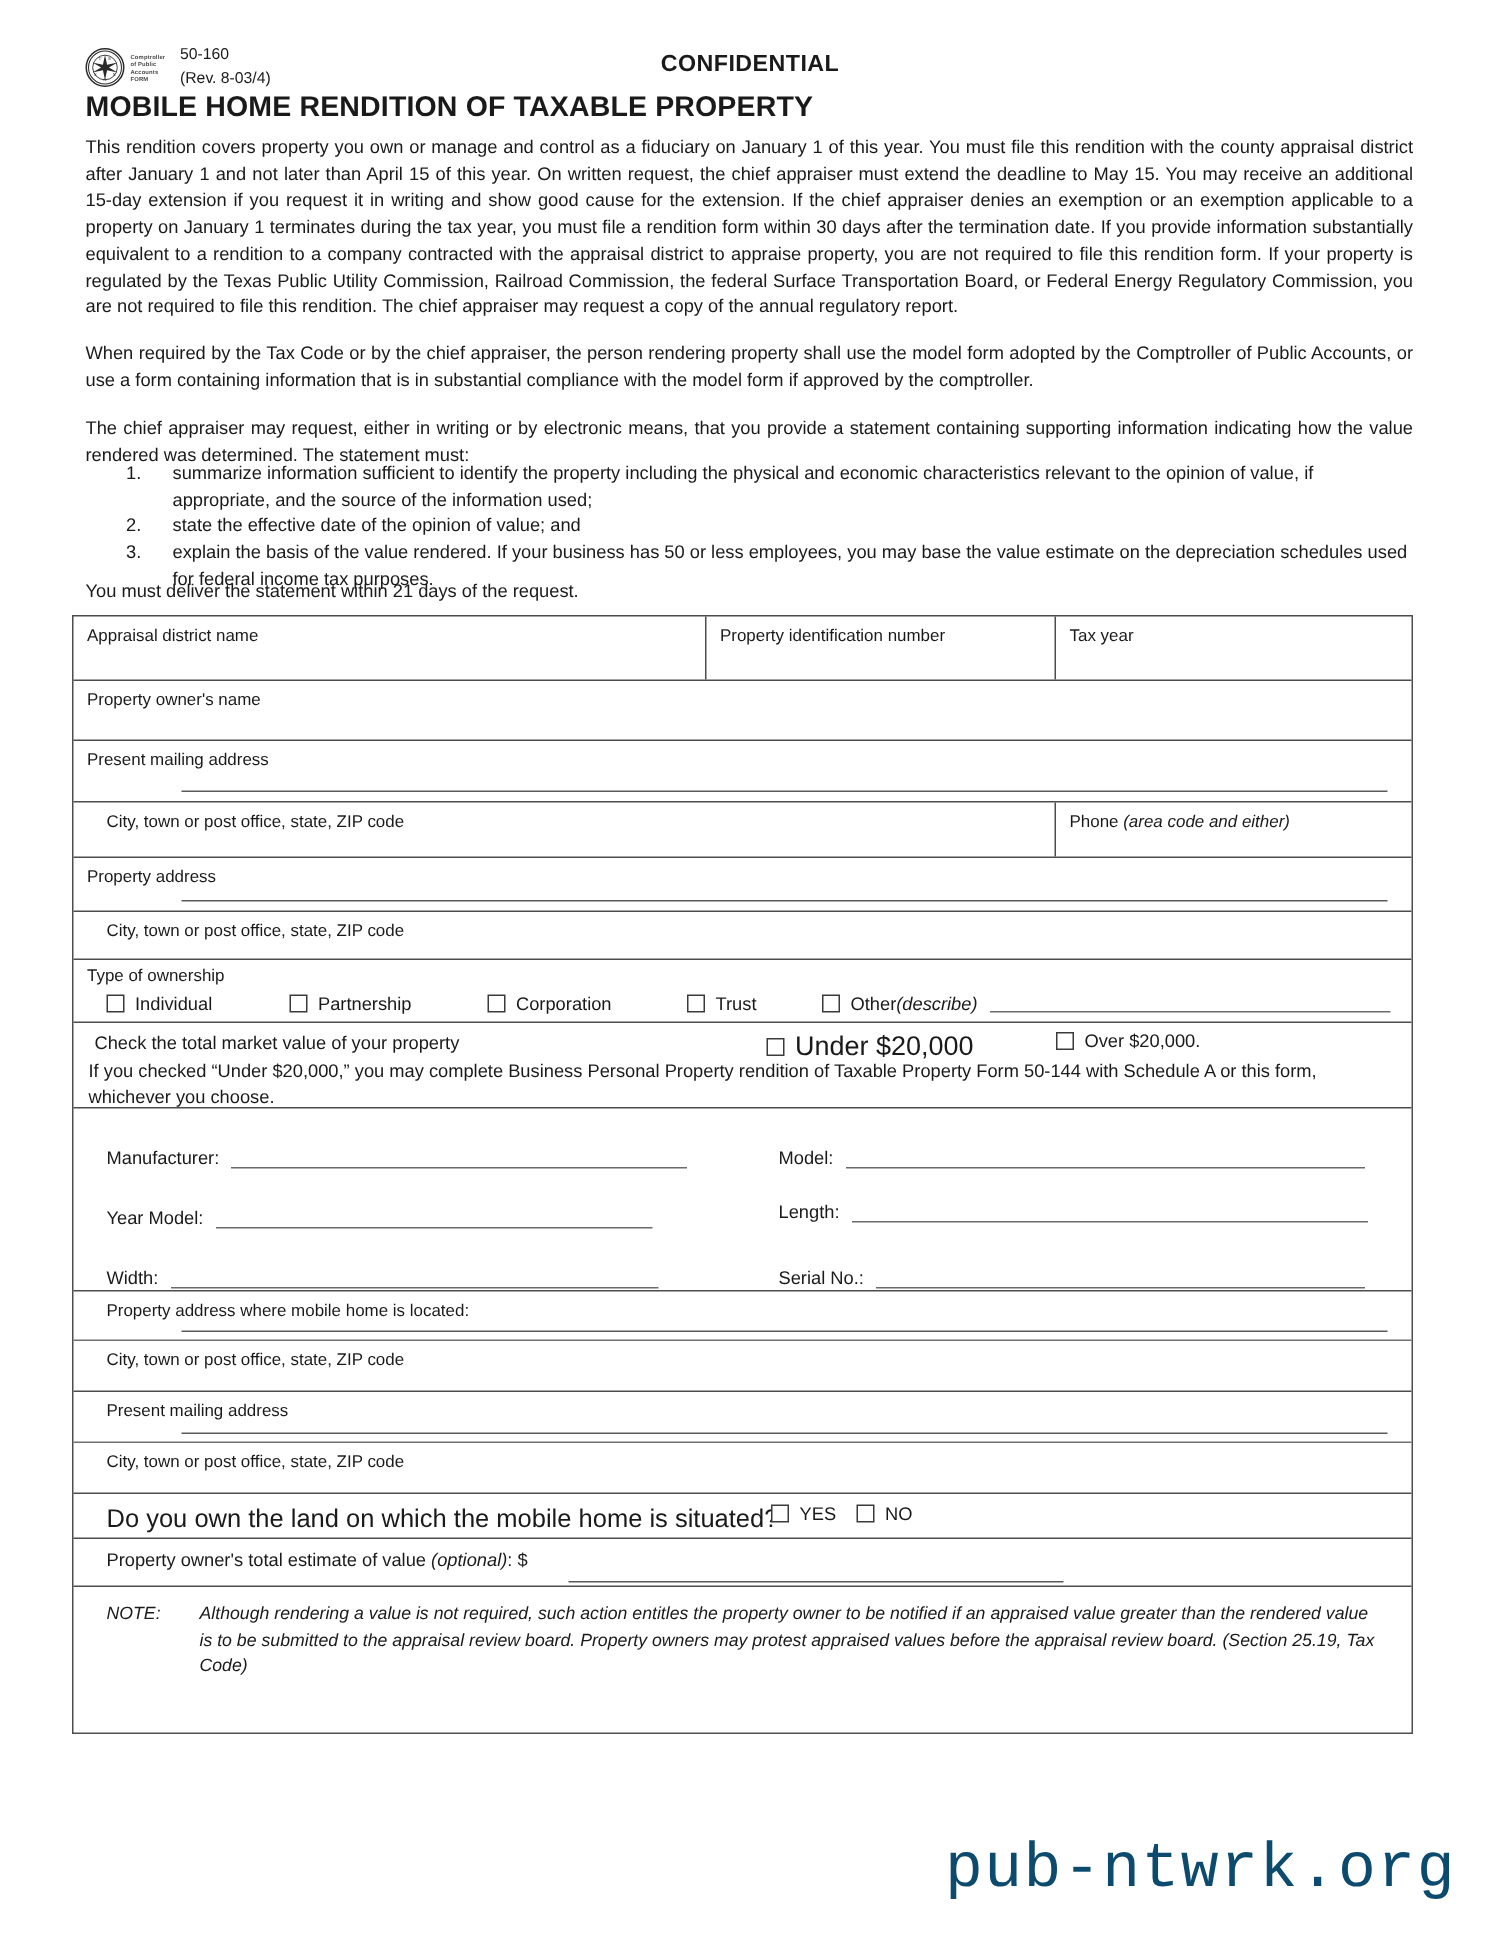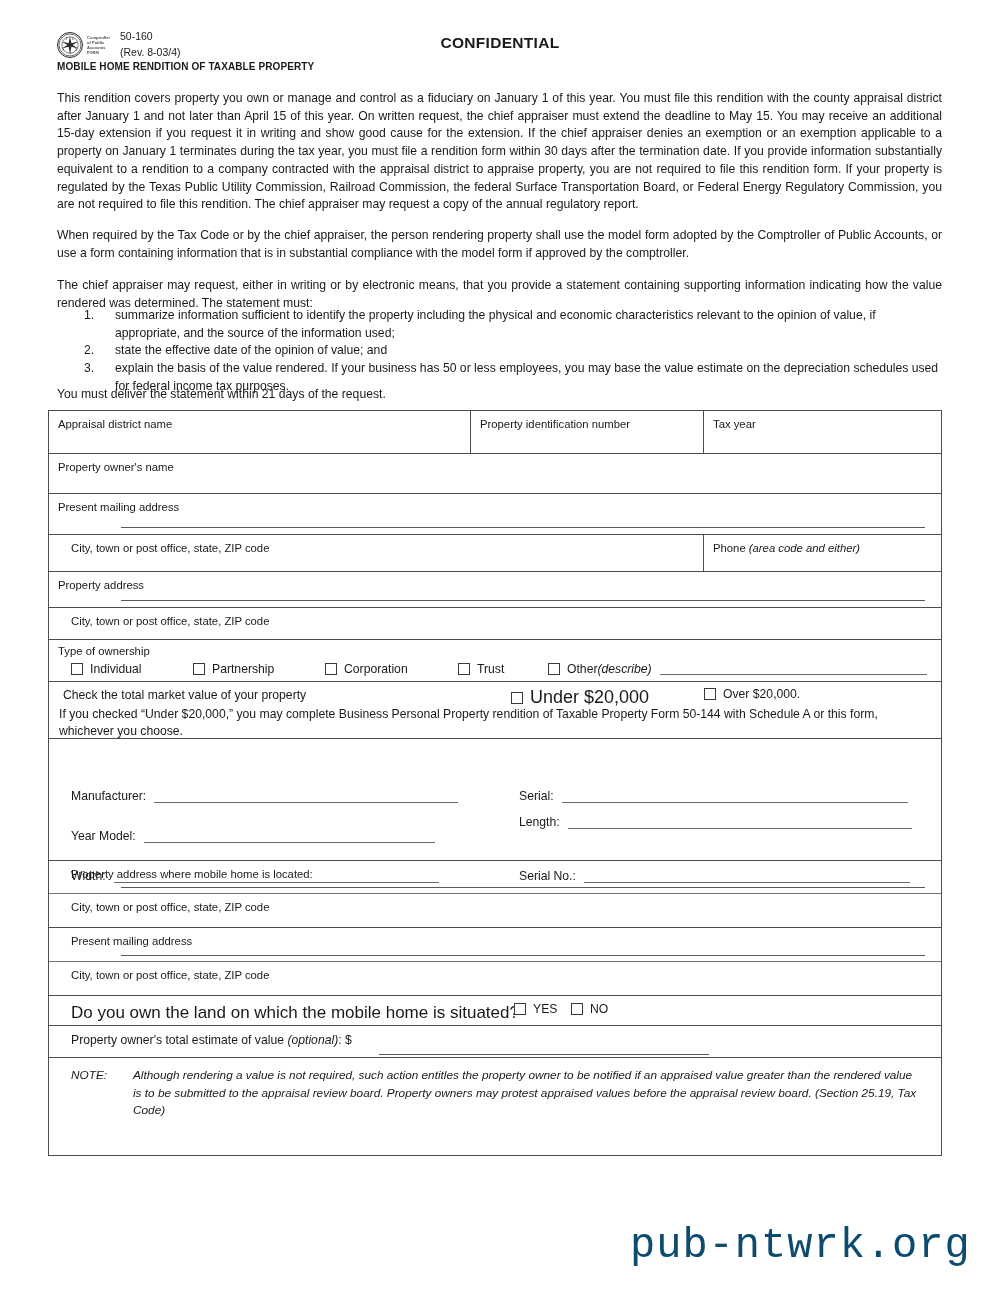--- a/index.html
+++ b/index.html
@@ -71,21 +71,21 @@
     left: 0; top: 6px;
     width: 886px;
     text-align: center;
     font-size: 15.5px;
     font-weight: bold;
     letter-spacing: .3px;
   }
   .main-title {
     position: absolute;
     left: 57px; top: 61px;
-    font-size: 10px;
+    font-size: 19px;
     font-weight: bold;
     letter-spacing: .1px;
   }
 
   
   .body-text {
     position: absolute;
     left: 57px;
     width: 885px;
     font-size: 12.2px;
@@ -172,21 +172,21 @@
     position: relative;
     height: 122px;
   }
   .spec {
     position: absolute;
     font-size: 12.2px;
     display: flex;
     align-items: flex-end;
     white-space: nowrap;
   }
-  .spec .lbl { margin-right: 8px; margin-top: 24px; }
+  .spec .lbl { margin-right: 8px; }
   .spec .line {
     border-bottom: 1.1px solid #6a6a6a;
     height: 13px;
   }
 
   .note-row { position: relative; height: 97px; }
   .note-inner {
     display: flex;
     padding: 9px 18px 0 22px;
     font-size: 11.8px;
@@ -344,28 +344,28 @@
         <div style="position:absolute;left:10px;top:24px;width:870px;font-size:12.2px;line-height:17.2px;">If you checked “Under $20,000,” you may complete Business Personal Property rendition of Taxable Property Form 50-144 with Schedule A or this form, whichever you choose.</div>
       </div>
     </div>
 
     <div class="row specs">
       <div class="spec" style="left:22px; top:26px;">
         <span class="lbl">Manufacturer:</span>
         <span class="line" style="width:304px;"></span>
       </div>
       <div class="spec" style="left:470px; top:26px;">
-        <span class="lbl">Serial:</span>
+        <span class="lbl">Model:</span>
         <span class="line" style="width:346px;"></span>
       </div>
       <div class="spec" style="left:22px; top:66px;">
         <span class="lbl">Year Model:</span>
         <span class="line" style="width:291px;"></span>
       </div>
-      <div class="spec" style="left:470px; top:52px;">
+      <div class="spec" style="left:470px; top:62px;">
         <span class="lbl">Length:</span>
         <span class="line" style="width:344px;"></span>
       </div>
       <div class="spec" style="left:22px; top:106px;">
         <span class="lbl">Width:</span>
         <span class="line" style="width:325px;"></span>
       </div>
       <div class="spec" style="left:470px; top:106px;">
         <span class="lbl">Serial No.:</span>
         <span class="line" style="width:326px;"></span>

